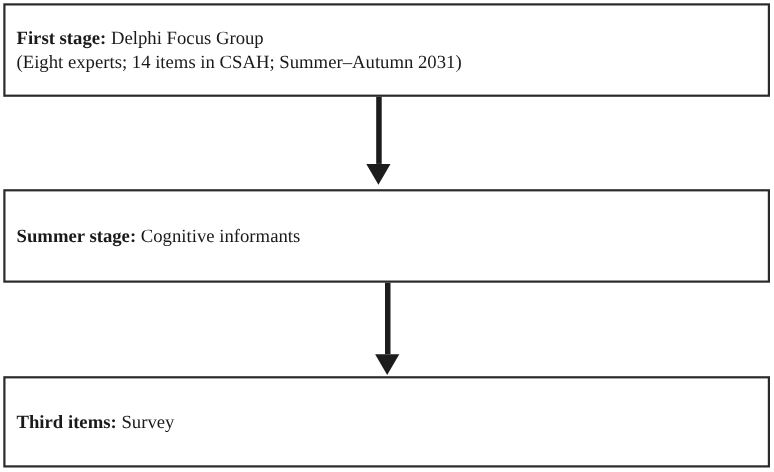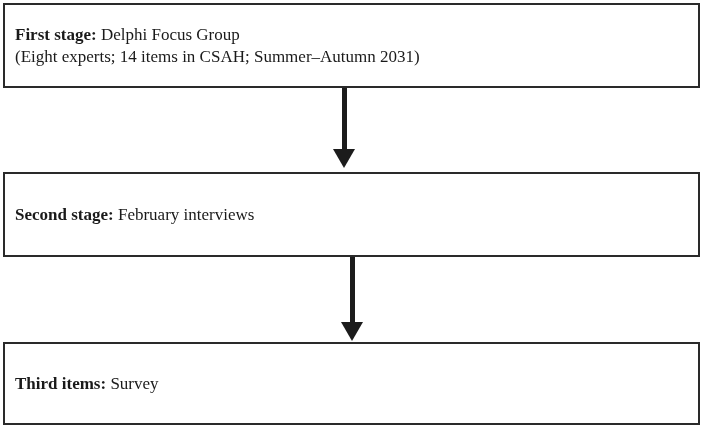--- a/index.html
+++ b/index.html
@@ -69,21 +69,21 @@
     <div class="stage-line"><span class="stage-label">First stage:</span> <span>Delphi Focus Group</span></div>
     <div class="stage-line">(Eight experts; 14 items in CSAH; Summer–Autumn 2031)</div>
   </div>
 
   <div class="down-arrow" id="arrow-1">
     <div class="arrow-shaft"></div>
     <div class="arrow-head"></div>
   </div>
 
   <div class="stage-box" id="stage-2">
-    <div class="stage-line"><span class="stage-label">Second stage:</span> <span>February interviews</span></div>
+    <div class="stage-line"><span class="stage-label">Summer stage:</span> <span>Cognitive informants</span></div>
   </div>
 
   <div class="down-arrow" id="arrow-2">
     <div class="arrow-shaft"></div>
     <div class="arrow-head"></div>
   </div>
 
   <div class="stage-box" id="stage-3">
     <div class="stage-line"><span class="stage-label">Third items:</span> <span>Survey</span></div>
   </div>

